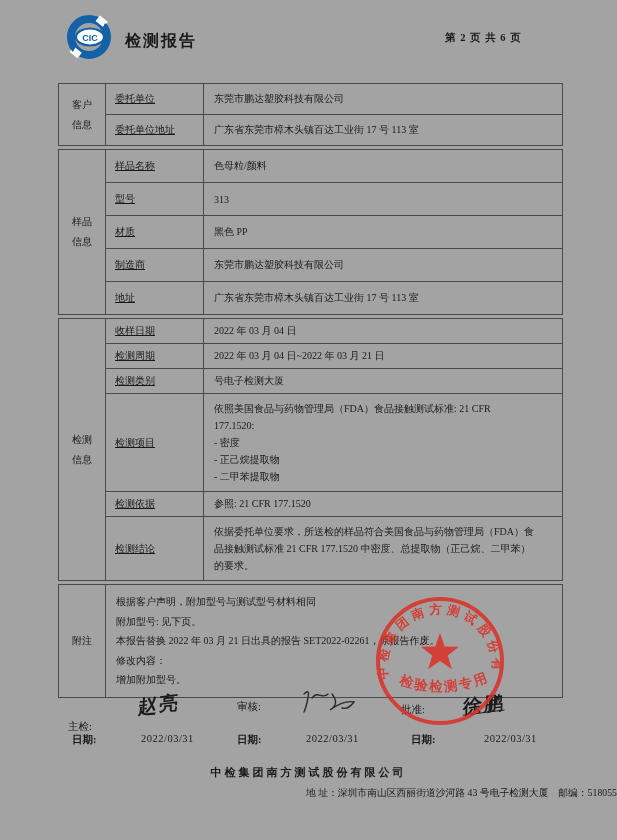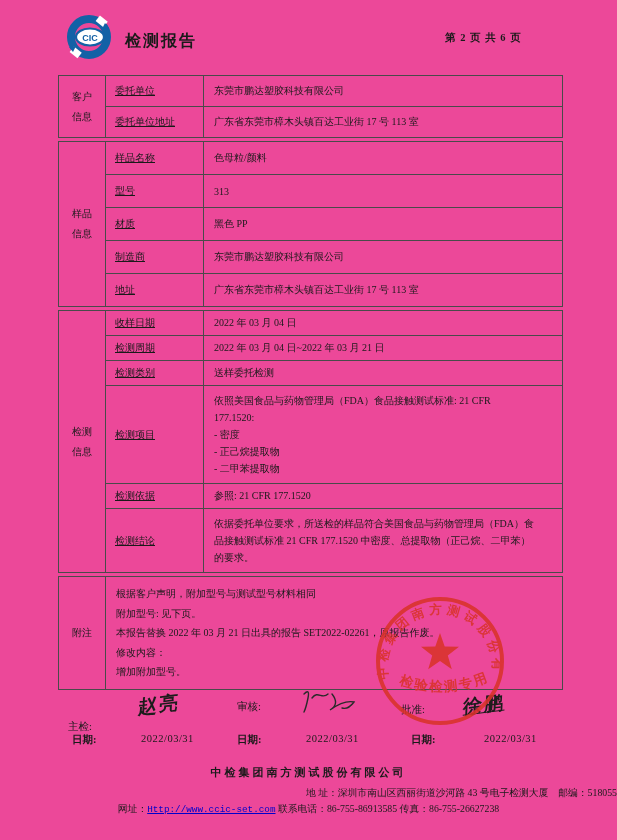--- a/index.html
+++ b/index.html
@@ -1,19 +1,19 @@
 <!DOCTYPE html>
 <html><head>
 <meta charset="utf-8">
 <style>
   * { margin:0; padding:0; box-sizing:border-box; }
   html,body { background:#ffffff; }
   .page {
     position:relative; width:617px; height:840px; margin:0 auto;
-    background:#ec4899; color:#1a1a1a;
+    background:#a3a3a3; color:#1a1a1a;
     font-family:"Liberation Serif", serif;
     overflow:hidden;
   }
   
   .hdr-logo { position:absolute; left:64px; top:14px; }
   .hdr-title { position:absolute; left:125px; top:31px; font-size:16px; font-weight:bold; letter-spacing:2px; }
   .hdr-no { position:absolute; left:232px; top:31px; font-size:10.5px; font-weight:bold; }
   .hdr-page { position:absolute; left:445px; top:31px; font-size:10.5px; font-weight:bold; letter-spacing:1px; }
   
   .tables { position:absolute; left:58px; top:75px; width:505px; }
@@ -62,21 +62,21 @@
       <path d="M9 38 l-4 -5 7 -1 z" fill="#1361a6"></path>
       <ellipse cx="26" cy="23" rx="14" ry="8.5" fill="#ffffff" stroke="#1361a6" stroke-width="2.2"></ellipse>
       <text x="26" y="26.5" text-anchor="middle" font-size="9" font-weight="bold" fill="#1361a6" font-family="Liberation Sans, sans-serif">CIC</text>
     </svg>
   </div>
   <div class="hdr-title">检测报告</div>
   <div class="hdr-page">第 2 页 共 6 页</div>
 
   <div class="tables">
 
-    <table style="margin-top:0;border-radius:10px;">
+    <table style="margin-top:8px;border-radius:10px;">
       <tbody>
           <tr class="h31">
         <td class="seclabel" rowspan="2">客户
 信息</td>
         <td class="field">委托单位</td>
         <td class="value">东莞市鹏达塑胶科技有限公司</td>
       </tr>
       <tr class="h31">
         <td class="field">委托单位地址</td>
         <td class="value">广东省东莞市樟木头镇百达工业街 17 号 113 室</td>
@@ -118,21 +118,21 @@
 信息</td>
         <td class="field">收样日期</td>
         <td class="value">2022 年 03 月 04 日</td>
       </tr>
       <tr class="h25">
         <td class="field">检测周期</td>
         <td class="value">2022 年 03 月 04 日~2022 年 03 月 21 日</td>
       </tr>
       <tr class="h25">
         <td class="field">检测类别</td>
-        <td class="value">送样委托检测</td>
+        <td class="value">号电子检测大厦</td>
       </tr>
       <tr>
         <td class="field" style="height:85px;">检测项目</td>
         <td class="value mline">依照美国食品与药物管理局（FDA）食品接触测试标准: 21 CFR
 177.1520:
 - 密度
 - 正己烷提取物
 - 二甲苯提取物</td>
       </tr>
       <tr class="h25">
@@ -192,15 +192,14 @@
       </text>
       <polygon points="68,40 72.7,53.5 87,53.8 75.8,62.5 79.8,76.2 68,68 56.2,76.2 60.2,62.5 49,53.8 63.3,53.5" fill="#d9332a"></polygon>
       <text font-size="13.5" font-weight="bold" fill="#d9332a" letter-spacing="2" font-family="Liberation Serif, serif">
         <textPath href="#arcBottom" startOffset="2">检验检测专用章</textPath>
       </text>
     </svg>
   </div>
 
   <div class="ft-company">中检集团南方测试股份有限公司</div>
   <div class="ft-line1">地  址：深圳市南山区西丽街道沙河路 43 号电子检测大厦　邮编：518055</div>
-  <div class="ft-line2"><span>网址：</span><a class="weblink" href="#">Http://www.ccic-set.com</a><span> 联系电话：86-755-86913585 传真：86-755-26627238</span></div>
 
 </div>
 
 </body></html>

